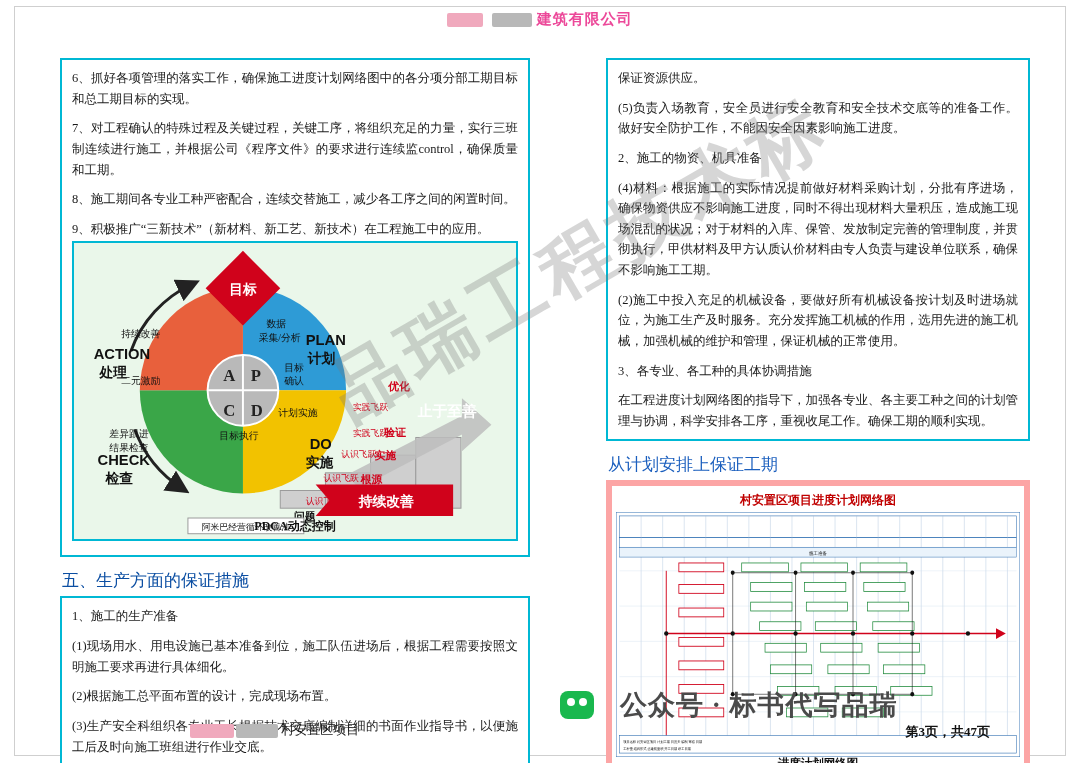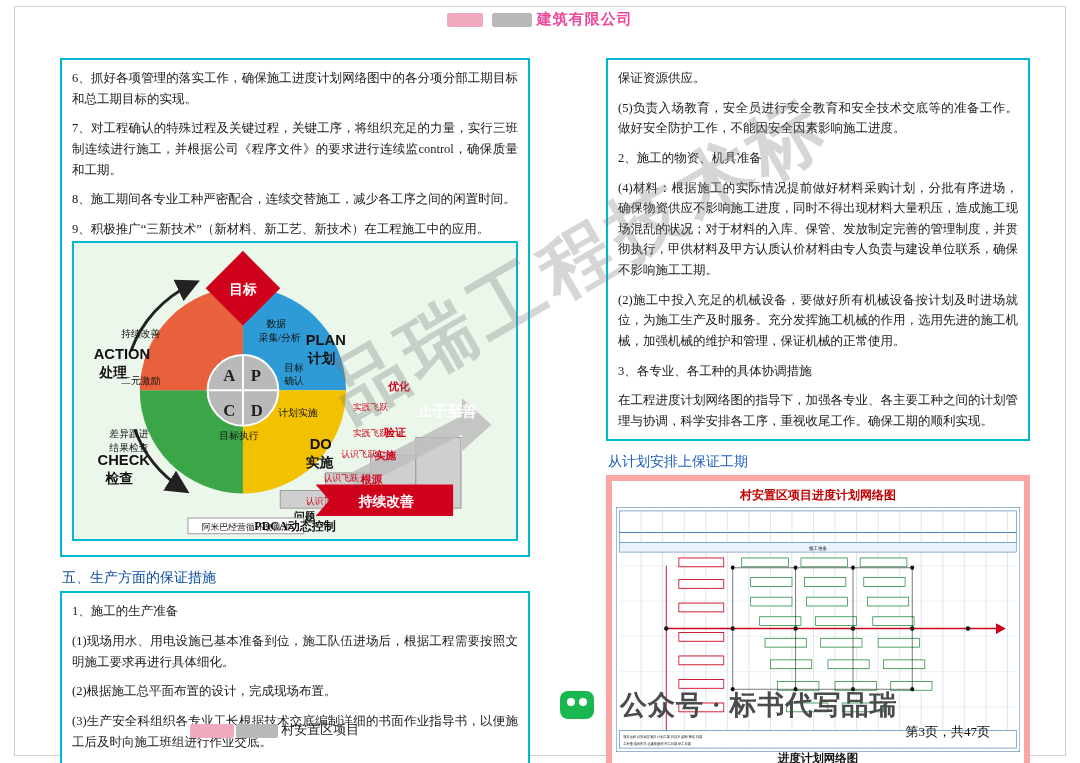--- a/index.html
+++ b/index.html
@@ -50,21 +50,21 @@
   }
   .box p {
     margin:0 0 9px 0;
     font-size:12.5px;
     line-height:1.65;
     color:#1a1a1a;
     text-align:justify;
     font-family:"Liberation Serif", serif;
   }
   .sect-title {
-    font-size:14px;
+    font-size:17px;
     color:#0b4ea2;
     font-family:Liberation Sans, sans-serif;
     margin:12px 0 4px 2px;
   }
   .sect-title.blue { color:#1b5fbe; }
 
   
   .fig-box {
     border:2px solid #00b8d4;
     background:#eaf7ea;
@@ -118,21 +118,21 @@
     pointer-events:none;
   }
 
   
   .footer-left {
     position:absolute; left:190px; bottom:24px;
     font-size:13px; color:#1a1a1a; font-family:"Liberation Serif", serif;
   }
   .footer-right {
     position:absolute; right:90px; bottom:22px;
-    font-size:13px; font-weight:normal; color:#111;
+    font-size:13px; font-weight:bold; color:#111;
     font-family:"Liberation Serif", serif;
   }
   .wechat-bar {
     position:absolute; left:560px; bottom:40px;
     display:flex; align-items:center; gap:26px;
   }
   .wechat-icon {
     width:34px; height:28px;
     background:#19b84e;
     border-radius:8px;

